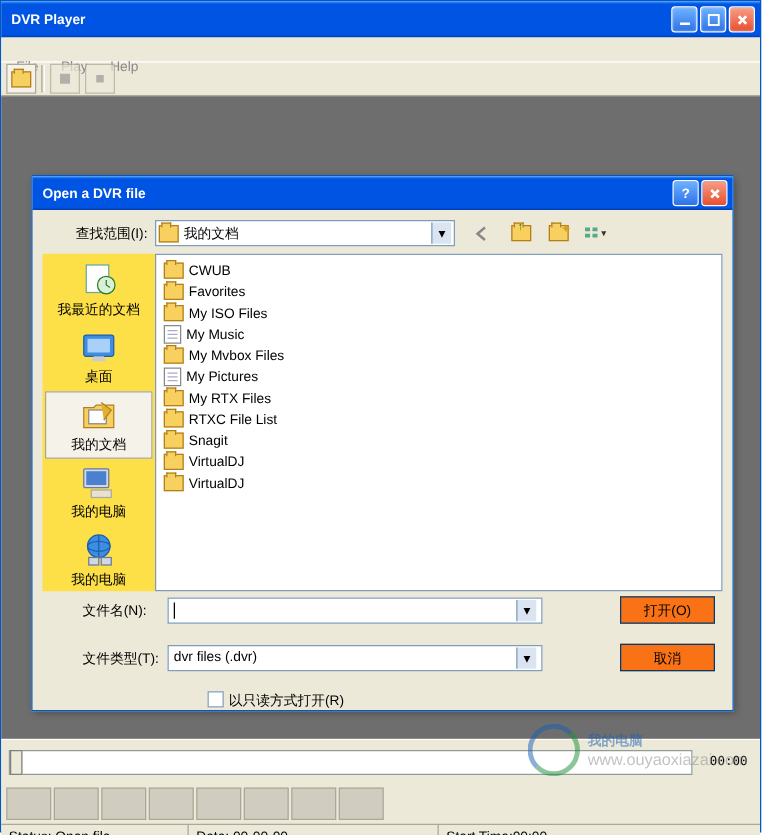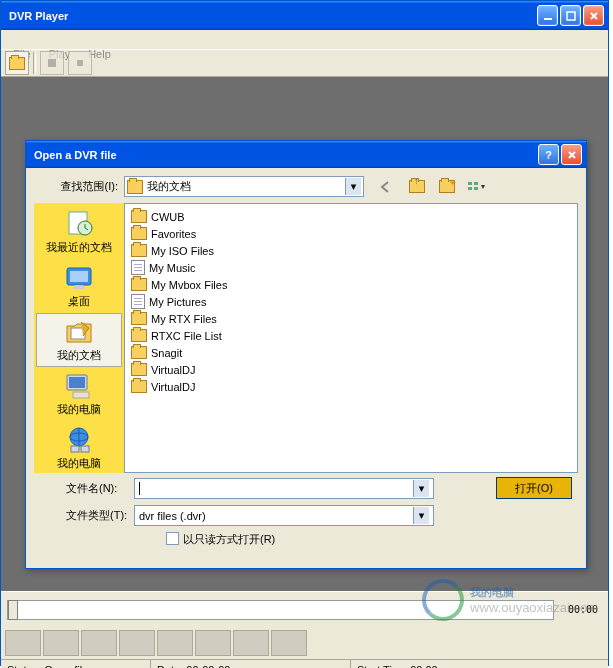--- a/index.html
+++ b/index.html
@@ -63,25 +63,25 @@
 .place-icon { width: 32px; height: 28px; }
 
 .file-list { flex: 1; background: #fff; border: 1px solid #7f9db9; padding: 4px 6px; overflow:auto; }
 .file-item { display: flex; align-items: center; height: 17px; gap: 4px; }
 .folder-icon { width: 16px; height: 13px; background: #f8d060; border: 1px solid #b08020; position: relative; flex-shrink:0;}
 .folder-icon:before { content:""; position:absolute; top:-3px; left:1px; width:6px; height:3px; background:#f8d060; border:1px solid #b08020; border-bottom:none; }
 .doc-icon { width:14px; height:15px; background:#fff; border:1px solid #888; position:relative; flex-shrink:0;}
 .doc-icon:after{content:"";position:absolute;top:3px;left:2px;right:2px;height:1px;background:#aac;box-shadow:0 3px 0 #aac,0 6px 0 #aac;}
 
 .dlg-bottom { padding: 4px 0 0 0; }
-.brow { display:flex; align-items:center; margin-bottom:6px; }
+.brow { display:flex; align-items:center; margin-bottom:16px; }
 .brow .lbl { width: 100px; text-align: left; padding-left: 32px; }
 .text-combo { width: 300px; height: 21px; border:1px solid #7f9db9; background:#fff; display:flex; align-items:center; padding:0 4px; }
 .text-combo .dd { margin-left:auto; width:16px; height:17px; background:#dbe5f1; border-left:1px solid #7f9db9; display:flex;align-items:center;justify-content:center;}
-.dlg-btn { width: 76px; height: 22px; background:#eab308; border:1px solid #003c74; margin-left: auto; margin-right: 6px; display:flex; align-items:center; justify-content:center;}
+.dlg-btn { width: 76px; height: 22px; background:#f97316; border:1px solid #003c74; margin-left: auto; margin-right: 6px; display:flex; align-items:center; justify-content:center;}
 .checkbox-row { display:flex; padding-left: 132px; gap:4px; }
 .checkbox { width:13px; height:13px; border:1px solid #7f9db9; background:#fff; }
 
 
 .watermark { position:absolute; right:10px; bottom:44px; display:flex; align-items:center; opacity:.5; font-size:22px; color:#1a5fb4; font-weight:bold; pointer-events:none;}
 .watermark .logo{ width:42px; height:42px; border:4px solid #1a8f3a; border-radius:50%; border-left-color:#1a5fb4; border-top-color:#1a5fb4; margin-right:6px;}
 .watermark .sub{ font-size:13px; color:#888; font-weight:normal; display:block;}
 
 svg { display:block; }
 </style>
@@ -310,20 +310,23 @@
           <div class="dlg-btn">
               <span>打开(O)</span>
             </div>
         </div>
         <div class="brow">
           <div class="lbl">文件类型(T):</div>
           <div class="text-combo">
             <span>dvr files (.dvr)</span>
             <span class="dd">▾</span>
           </div>
+          <div class="dlg-btn">
+              <span>取消</span>
+            </div>
         </div>
         <div class="checkbox-row">
           <div class="checkbox"></div>
           <span>以只读方式打开(R)</span>
         </div>
       </div>
     </div>
   </div>
 
   <div class="watermark">

